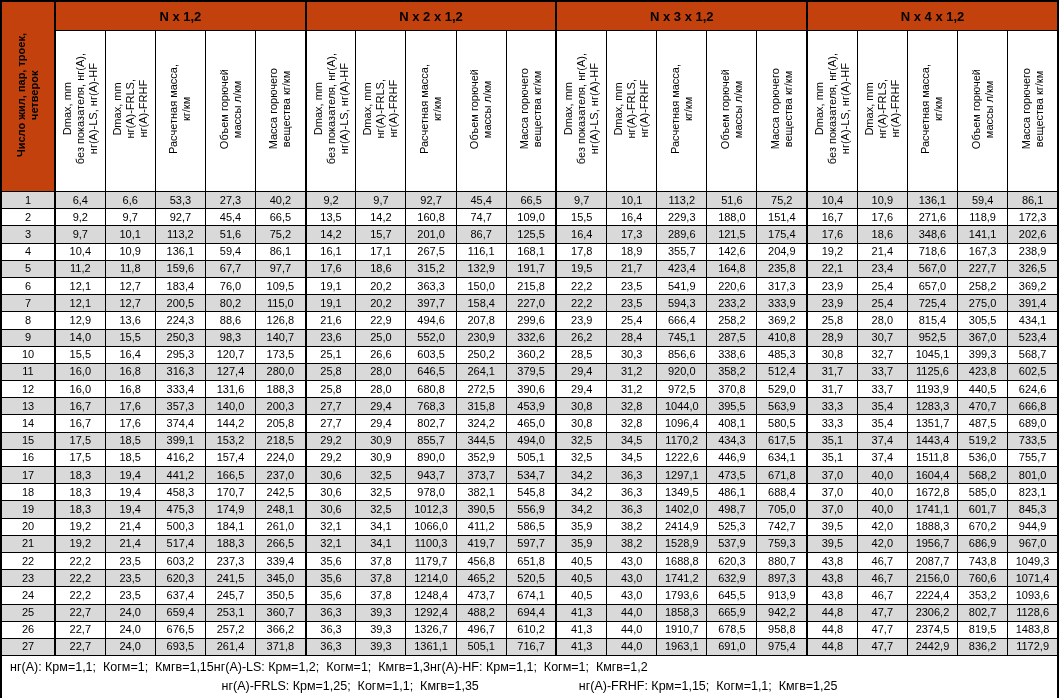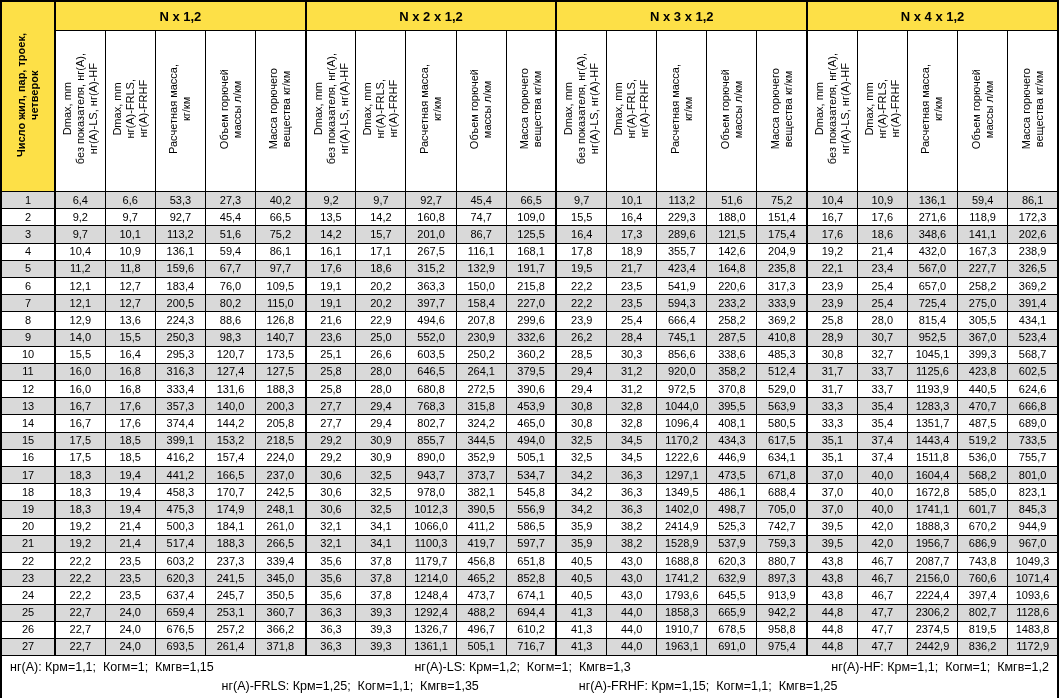--- a/index.html
+++ b/index.html
@@ -5,36 +5,36 @@
   html,body{margin:0;padding:0;background:#fff;}
   body{font-family:"Liberation Sans","DejaVu Sans",sans-serif;color:#000;}
   .page{width:1059px;height:698px;box-sizing:border-box;}
   table{border-collapse:collapse;table-layout:fixed;width:1059px;box-sizing:border-box;}
   table, th, td{border:1px solid #000;}
   table{border-width:2px;}
   th,td{padding:0;margin:0;text-align:center;vertical-align:middle;overflow:hidden;}
   
   col.lblcol{width:54px;}
   
-  tr.group-row th{height:28px;font-size:13px;font-weight:bold;background:#fde047;margin-top:48px;}
+  tr.group-row th{height:28px;font-size:13px;font-weight:bold;background:#c2410c;margin-top:48px;}
   th.sub{height:160px;background:#fff;font-weight:normal;}
   th.corner{background:#fff;font-weight:normal;}
   .vert{writing-mode:vertical-rl;transform:rotate(180deg);display:inline-block;
         white-space:pre-line;font-size:11px;line-height:1.18;text-align:center;}
   
   .gs{border-left:2px solid #000;}
   
   tbody tr{height:17.2px;}
   tbody th,tbody td{font-size:11px;font-weight:normal;line-height:1;}
   tbody tr:nth-child(odd){background:#d9d9d9;}
   tbody tr:nth-child(even){background:#ffffff;}
   
   tfoot td{background:#fff;padding:2px 8px;height:38px;vertical-align:middle;}
   .fline{display:flex;align-items:center;font-size:12.5px;line-height:19px;white-space:pre-wrap;}
-  .fline.l1{justify-content:space-between;}
+  .fline.l1{}
   .fline.l2{justify-content:center;gap:100px;}
 </style>
 </head>
 <body>
 
 <div class="page">
   <table>
     <colgroup>
       <col class="lblcol">
       <col>
@@ -202,21 +202,21 @@
           <td>267,5</td>
           <td>116,1</td>
           <td>168,1</td>
           <td class="gs">17,8</td>
           <td>18,9</td>
           <td>355,7</td>
           <td>142,6</td>
           <td>204,9</td>
           <td class="gs">19,2</td>
           <td>21,4</td>
-          <td>432,0</td>
+          <td>718,6</td>
           <td>167,3</td>
           <td>238,9</td>
         </tr>
         <tr>
           <th>5</th>
           <td class="gs">11,2</td>
           <td>11,8</td>
           <td>159,6</td>
           <td>67,7</td>
           <td>97,7</td>
@@ -350,21 +350,21 @@
           <td>1045,1</td>
           <td>399,3</td>
           <td>568,7</td>
         </tr>
         <tr>
           <th>11</th>
           <td class="gs">16,0</td>
           <td>16,8</td>
           <td>316,3</td>
           <td>127,4</td>
-          <td>127,5</td>
+          <td>280,0</td>
           <td class="gs">25,8</td>
           <td>28,0</td>
           <td>646,5</td>
           <td>264,1</td>
           <td>379,5</td>
           <td class="gs">29,4</td>
           <td>31,2</td>
           <td>920,0</td>
           <td>358,2</td>
           <td>512,4</td>
@@ -631,21 +631,21 @@
           <th>23</th>
           <td class="gs">22,2</td>
           <td>23,5</td>
           <td>620,3</td>
           <td>241,5</td>
           <td>345,0</td>
           <td class="gs">35,6</td>
           <td>37,8</td>
           <td>1214,0</td>
           <td>465,2</td>
-          <td>852,8</td>
+          <td>520,5</td>
           <td class="gs">40,5</td>
           <td>43,0</td>
           <td>1741,2</td>
           <td>632,9</td>
           <td>897,3</td>
           <td class="gs">43,8</td>
           <td>46,7</td>
           <td>2156,0</td>
           <td>760,6</td>
           <td>1071,4</td>
@@ -663,21 +663,21 @@
           <td>473,7</td>
           <td>674,1</td>
           <td class="gs">40,5</td>
           <td>43,0</td>
           <td>1793,6</td>
           <td>645,5</td>
           <td>913,9</td>
           <td class="gs">43,8</td>
           <td>46,7</td>
           <td>2224,4</td>
-          <td>397,4</td>
+          <td>353,2</td>
           <td>1093,6</td>
         </tr>
         <tr>
           <th>25</th>
           <td class="gs">22,7</td>
           <td>24,0</td>
           <td>659,4</td>
           <td>253,1</td>
           <td>360,7</td>
           <td class="gs">36,3</td>

